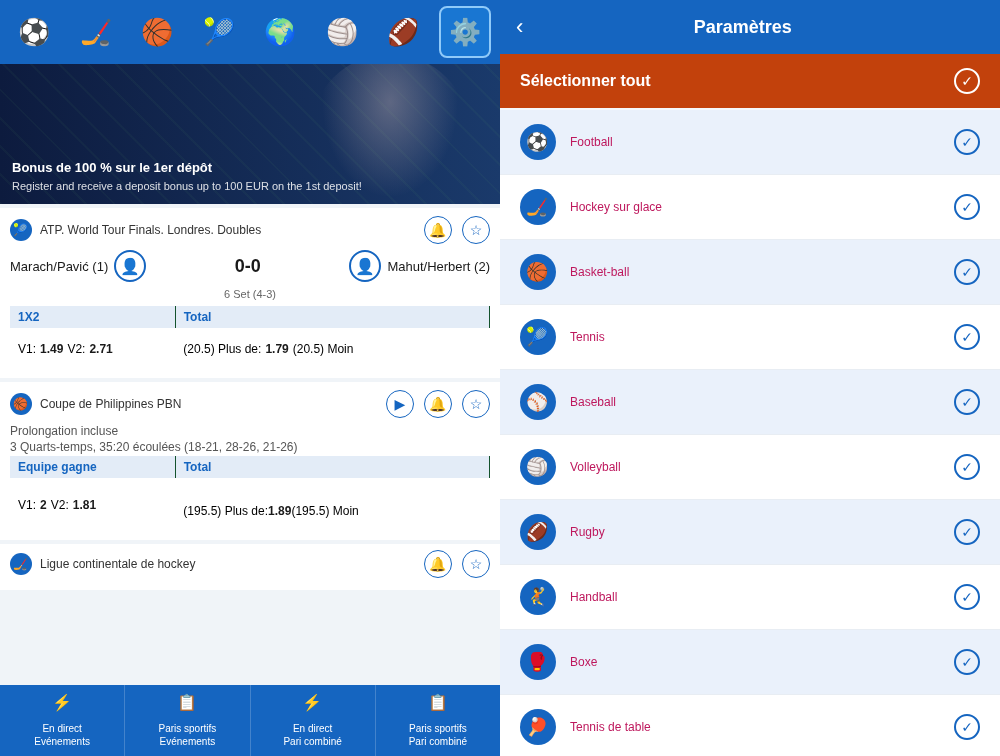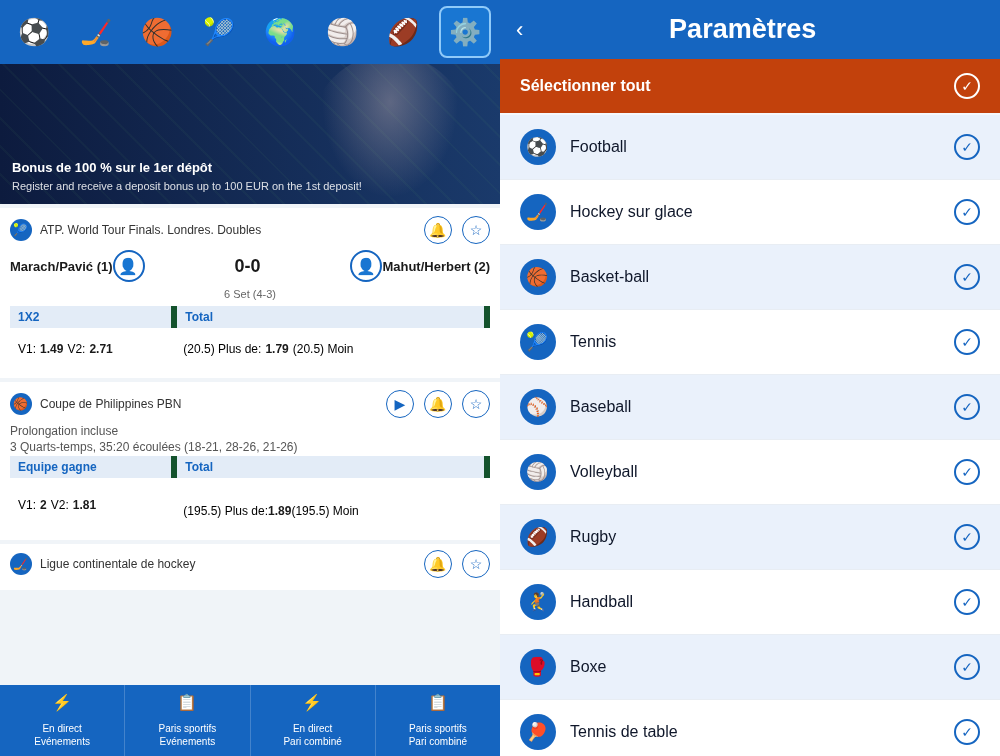--- a/index.html
+++ b/index.html
@@ -124,22 +124,23 @@
     }
     .match-teams {
       display: flex;
       align-items: center;
       justify-content: space-between;
       margin: 6px 0;
     }
     .team {
       display: flex;
       align-items: center;
+      gap: 6px;
       font-size: 13px;
-      font-weight: bold;
+      font-weight: normal;
       color: #1a1a1a;
     }
     .team-avatar {
       width: 32px; height: 32px;
       border-radius: 50%;
       border: 2px solid #1565c0;
       display: flex; align-items: center; justify-content: center;
       color: #1565c0;
       font-size: 16px;
     }
@@ -156,21 +157,21 @@
     }
     .odds-header {
       display: flex;
       background: #e3ecf7;
       font-size: 12px;
       font-weight: bold;
       color: #1565c0;
     }
     .odds-header-cell {
       padding: 4px 8px;
-      border-right: 6px solid #14532d;
+      border-right: 1px solid #14532d;
     }
     .odds-row {
       display: flex;
       font-size: 12px;
       align-items: center;
       padding: 12px 0;
     }
     .odds-cell {
       padding: 2px 8px;
     }
@@ -275,21 +276,21 @@
       padding: 14px 16px;
     }
     .back-btn {
       color: white;
       font-size: 22px;
       cursor: pointer;
       margin-right: 10px;
     }
     .right-title {
       color: white;
-      font-size: 27px;
+      font-size: 18px;
       font-weight: bold;
       flex: 1;
       text-align: center;
     }
 
     
     .select-all-row {
       background: #c2410c;
       display: flex;
       align-items: center;
@@ -333,22 +334,22 @@
       border-radius: 50%;
       background: #1565c0;
       display: flex; align-items: center; justify-content: center;
       color: white;
       font-size: 18px;
       margin-right: 14px;
       flex-shrink: 0;
     }
     .sport-list-label {
       flex: 1;
-      font-size: 16px;
-      color: #0f172a;
+      font-size: 12px;
+      color: #be185d;
     }
     .sport-check {
       width: 26px; height: 26px;
       border-radius: 50%;
       border: 2px solid #1565c0;
       display: flex; align-items: center; justify-content: center;
       color: #1565c0;
       font-size: 14px;
     }
 

